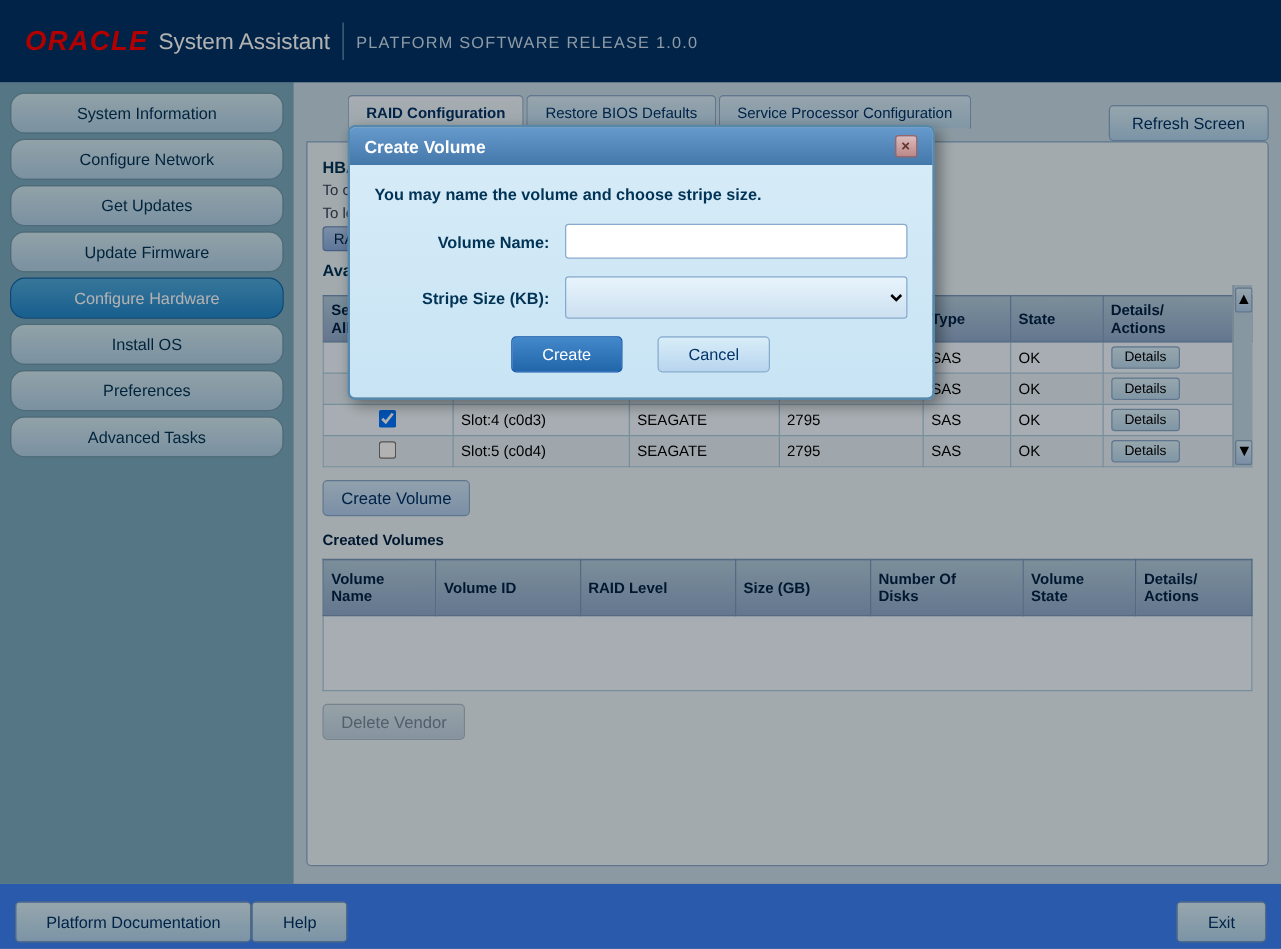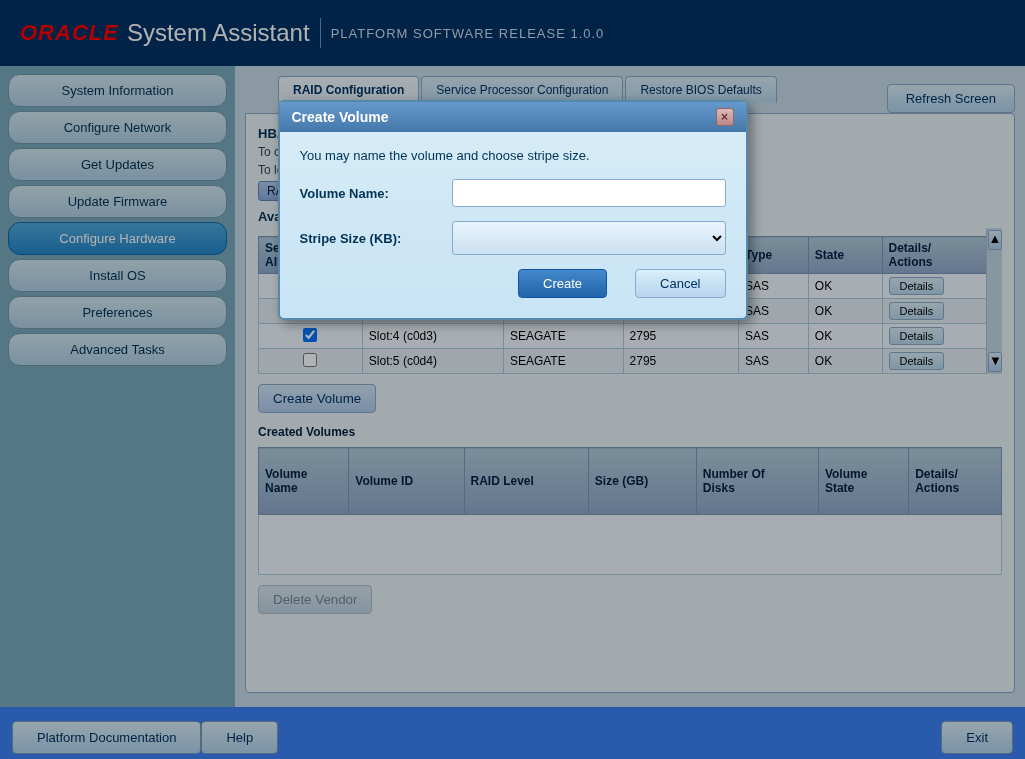--- a/index.html
+++ b/index.html
@@ -20,21 +20,21 @@
     }
     .oracle-text {
       color: #ff0000;
       font-size: 22px;
       font-weight: bold;
       font-style: italic;
       letter-spacing: 1px;
     }
     .system-assistant-text {
       color: white;
-      font-size: 24px;
+      font-size: 18px;
     }
     .header-divider {
       width: 1px;
       height: 30px;
       background: #6699bb;
       margin: 0 10px;
     }
     .platform-release {
       color: #ccddee;
       font-size: 13px;
@@ -172,21 +172,21 @@
     }
 
     .volumes-table {
       width: 100%;
       border-collapse: collapse;
       font-size: 12px;
     }
     .volumes-table th {
       background: linear-gradient(to bottom, #b0ccdd, #90aacc);
       border: 1px solid #7799bb;
-      padding: 19px 6px;
+      padding: 8px 6px;
       text-align: left;
       color: #002244;
     }
     .volumes-table td {
       border: 1px solid #aaccdd;
       padding: 4px 6px;
       background: #f0f8ff;
       height: 20px;
     }
 
@@ -270,30 +270,31 @@
       font-weight: bold;
     }
 
     .modal-body {
       padding: 16px 20px 20px 20px;
     }
     .modal-instruction {
       font-size: 13px;
       color: #003355;
       margin-bottom: 16px;
+      font-weight: bold;
     }
     .modal-row {
       display: flex;
       align-items: center;
       margin-bottom: 14px;
       gap: 12px;
     }
     .modal-label {
       width: 140px;
-      text-align: left;
+      text-align: right;
       font-size: 13px;
       color: #003355;
       font-weight: bold;
     }
     .modal-input {
       flex: 1;
       height: 28px;
       border: 1px solid #88aacc;
       border-radius: 3px;
       padding: 2px 6px;
@@ -305,21 +306,21 @@
       height: 28px;
       border: 1px solid #88aacc;
       border-radius: 3px;
       padding: 16px 6px;
       background: linear-gradient(to bottom, #e8f4fc, #cce0f0);
       font-size: 13px;
       cursor: pointer;
     }
     .modal-actions {
       display: flex;
-      justify-content: flex-end;
+      justify-content: center;
       gap: 28px;
       margin-top: 8px;
     }
     .modal-create-btn {
       padding: 6px 24px;
       background: linear-gradient(to bottom, #4488cc, #2266aa);
       border: 1px solid #1155aa;
       border-radius: 4px;
       cursor: pointer;
       color: white;
@@ -387,22 +388,22 @@
     <button class="sidebar-btn">Preferences</button>
     <button class="sidebar-btn">Advanced Tasks</button>
     <div class="sidebar-spacer"></div>
   </div>
 
   <div id="content">
 
     <div style="display:flex; justify-content:space-between; align-items:flex-end;margin-left:33px;">
       <div class="tab-bar">
         <div class="tab active">RAID Configuration</div>
+        <div class="tab">Restore BIOS Defaults</div>
         <div class="tab">Service Processor Configuration</div>
-        <div class="tab">Restore BIOS Defaults</div>
       </div>
       <button class="refresh-btn">Refresh Screen</button>
     </div>
 
     <div class="main-panel">
 
       <div class="hba-label">HBA</div>
       <div class="info-text">To create a RAID volume, select disk drives and click Create Volume.</div>
       <div class="info-text">To learn more, click on a Details button.</div>
       <div class="raid-badge">RAID 5</div>

